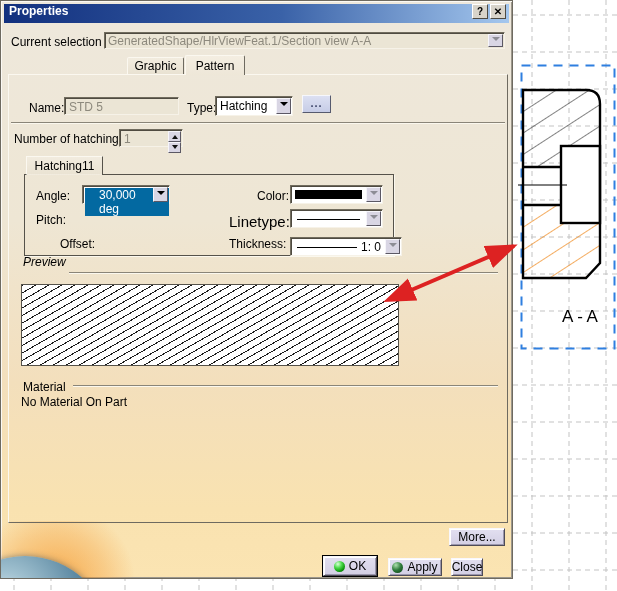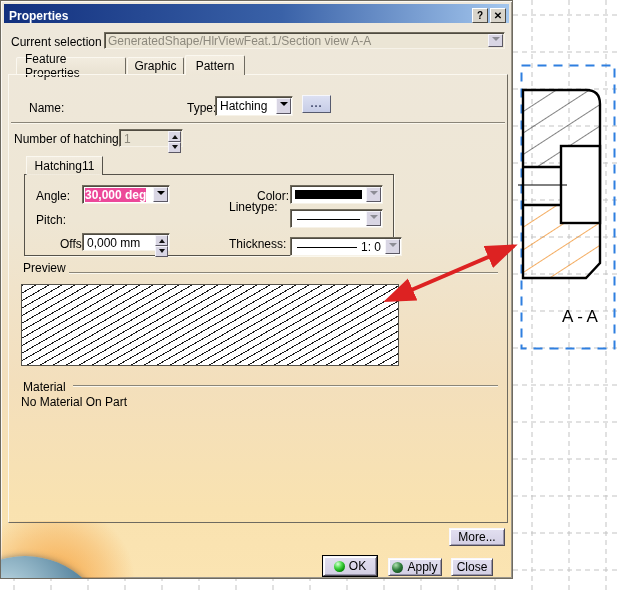--- a/index.html
+++ b/index.html
@@ -27,21 +27,21 @@
   }
   .sphere {
     position:absolute; left:-62px; top:555px; width:172px; height:172px;
     border-radius:50%;
     background:radial-gradient(circle at 38% 26%, #d9e8ee 0%, #9fc0cf 18%, #5f8ba4 45%, #2f5e7e 70%, #16354d 100%);
     box-shadow:0 0 6px rgba(40,70,100,.5);
   }
   .titlebar {
     position:absolute; left:3px; top:3px; right:3px; height:19px;
     background:linear-gradient(90deg,#12307E 0%,#3A62A8 55%,#A4C7EE 100%);
-    display:flex; align-items:flex-end; padding:0 3px;
+    display:flex; align-items:flex-start; padding:0 3px;
   }
   .title { color:#fff; font-weight:bold; font-size:12px; padding-left:2px; flex:1; }
   .tb-btn {
     width:16px; height:15px; margin-left:2px; font-size:10px; font-weight:bold;
     background:#D8D4CA; color:#000; display:flex; align-items:center; justify-content:center;
     border:1px solid; border-color:#fff #4d4a42 #4d4a42 #fff; cursor:default;
   }
   .lbl { position:absolute; white-space:nowrap; }
   
   .sunken {
@@ -113,21 +113,21 @@
     position:absolute; left:301px; top:94px; width:29px; height:18px;
     background:linear-gradient(180deg,#DCE0F2,#C6CCE6);
     border:1px solid; border-color:#f6f7fc #565a6e #565a6e #f6f7fc;
     display:flex; align-items:flex-end; justify-content:center;
     color:#3c4468; font-weight:bold; letter-spacing:1px; padding-bottom:3px;
   }
   .swatch { position:absolute; left:3px; top:3px; right:19px; bottom:3px; background:#000; box-shadow:0 0 0 1px #fff inset; }
   .lineGlyph { position:absolute; left:6px; right:22px; top:50%; height:1px; background:#000; }
   
   #arrow { position:absolute; left:0; top:0; width:617px; height:591px; pointer-events:none; z-index:9; }
-  .sel-text { background:#ec4899; color:#fff; padding:0 0;font-weight:bold; }
+  .sel-text { background:#0369a1; color:#fff; padding:0 14px; }
   text { font-family:"Liberation Sans", sans-serif; }
 </style>
 </head>
 <body>
 
 <svg id="sheet">
   <defs>
     <pattern id="hatchB" width="10" height="18" patternUnits="userSpaceOnUse" patternTransform="rotate(-33)">
       <line x1="0" y1="0" x2="10" y2="0" stroke="#1c1c1c" stroke-width="1.1"></line>
     </pattern>
@@ -194,33 +194,33 @@
   </div>
 
   <span class="lbl" style="left:10px; top:34px; font-size:12px;">Current selection :</span>
   <div class="sunken disabled-field" style="left:103px; top:31px; width:401px; height:17px;">
     <span style="position:absolute; left:3px; top:1px; color:#8d897d; font-size:12px; white-space:nowrap;">GeneratedShape/HlrViewFeat.1/Section view A-A</span>
     <span class="combo-arrow">
         <span class="tri-dn gray" style="margin-top:0;"></span>
       </span>
   </div>
 
-  <div class="tab" style="left:15px; width:110px;">
-    <span style="font-size:12px;">Feature Properties</span>
-    </div>
   <div class="tab" style="left:126px; width:57px;">
     <span style="font-size:12px;">Graphic</span>
     </div>
   <div class="tab active" style="left:184px; width:60px;">
     <span style="font-size:12px;">Pattern</span>
     </div>
 
   <div class="tabpage"></div>
 
   <span class="lbl" style="left:28px; top:100px; font-size:12px;">Name:</span>
+  <div class="sunken disabled-field" style="left:63px; top:96px; width:115px; height:18px;">
+    <span style="position:absolute; left:4px; top:2px; color:#8d897d; font-size:12px;">STD 5</span>
+  </div>
   <span class="lbl" style="left:186px; top:100px; font-size:12px;">Type:</span>
   <div class="sunken" style="left:214px; top:95px; width:78px; height:20px;">
     <span style="position:absolute; left:4px; top:2px; font-size:12px;">Hatching</span>
     <span class="combo-arrow">
         <span class="tri-dn" style="margin-top:0;"></span>
       </span>
   </div>
   <div class="dots-btn">...</div>
 
   <div class="sep" style="left:10px; top:121px; width:494px;"></div>
@@ -247,77 +247,66 @@
   <div class="sunken" style="left:81px; top:184px; width:88px; height:19px;">
     <span class="sel-text" style="position:absolute; left:2px; top:2px; font-size:12px;">30,000 deg</span>
     <span class="combo-arrow">
         <span class="tri-dn" style="margin-top:0;"></span>
       </span>
   </div>
 
   <span class="lbl" style="left:35px; top:212px; font-size:12px;">Pitch:</span>
 
   <span class="lbl" style="left:35px; top:236px; font-size:12px;margin-left:24px;">Offset:</span>
-  <div class="sunken" style="left:81px; top:232px; width:88px; height:18px;">
-    <span style="position:absolute; left:4px; top:2px; font-size:12px;">0,000 mm</span>
-    <span class="spin">
-        <span class="spin-btn">
-          <span class="tri-up-s"></span>
-        </span>
-        <span class="spin-btn">
-          <span class="tri-dn-s"></span>
-        </span>
-      </span>
-  </div>
 
   <span class="lbl" style="left:228px; top:188px; font-size:12px;margin-left:28px;">Color:</span>
   <div class="sunken" style="left:289px; top:184px; width:93px; height:19px;">
     <span class="swatch"></span>
     <span class="combo-arrow">
         <span class="tri-dn gray" style="margin-top:0;"></span>
       </span>
   </div>
 
-  <span class="lbl" style="left:228px; top:199px; font-size:12px;">Linetype:</span>
+  <span class="lbl" style="left:228px; top:212px; font-size:15px;">Linetype:</span>
   <div class="sunken" style="left:289px; top:208px; width:93px; height:19px;">
     <span class="lineGlyph"></span>
     <span class="combo-arrow">
         <span class="tri-dn gray" style="margin-top:0;"></span>
       </span>
   </div>
 
   <span class="lbl" style="left:228px; top:236px; font-size:12px;">Thickness:</span>
   <div class="sunken" style="left:289px; top:236px; width:112px; height:19px;">
     <span class="lineGlyph" style="right:44px;"></span>
     <span style="position:absolute; right:20px; top:2px; font-size:12px;">1: 0</span>
     <span class="combo-arrow">
         <span class="tri-dn gray" style="margin-top:0;"></span>
       </span>
   </div>
 
-  <span class="lbl" style="left:22px; top:260px; font-size:12px;">Preview</span>
+  <span class="lbl" style="left:22px; top:254px; font-size:12px;font-style:italic;">Preview</span>
   <div class="groupline" style="left:68px; top:271px; width:429px;"></div>
   <div class="preview-box"></div>
 
   <span class="lbl" style="left:22px; top:379px; font-size:12px;">Material</span>
   <div class="groupline" style="left:72px; top:384px; width:425px;"></div>
   <span class="lbl" style="left:20px; top:394px; font-size:12px;">No Material On Part</span>
 
   <div class="btn" style="left:448px; top:527px; width:56px; height:18px;">
     <span>More...</span>
     </div>
   <div class="btn default" style="left:322px; top:555px; width:54px; height:20px;">
     <span class="ball ok"></span>
     <span>OK</span>
     </div>
   <div class="btn" style="left:387px; top:557px; width:54px; height:18px;">
     <span class="ball apply"></span>
     <span>Apply</span>
     </div>
-  <div class="btn" style="left:450px; top:557px; width:42px; height:18px;">
+  <div class="btn" style="left:450px; top:557px; width:32px; height:18px;">
     <span>Close</span>
     </div>
 </div>
 
 <svg id="arrow">
   <defs>
     <marker id="ah" markerWidth="10" markerHeight="10" refX="7" refY="3" orient="auto" markerUnits="strokeWidth">
       <path d="M0,0 L8,3 L0,6 Z" fill="#DD2222"></path>
     </marker>
   </defs>

